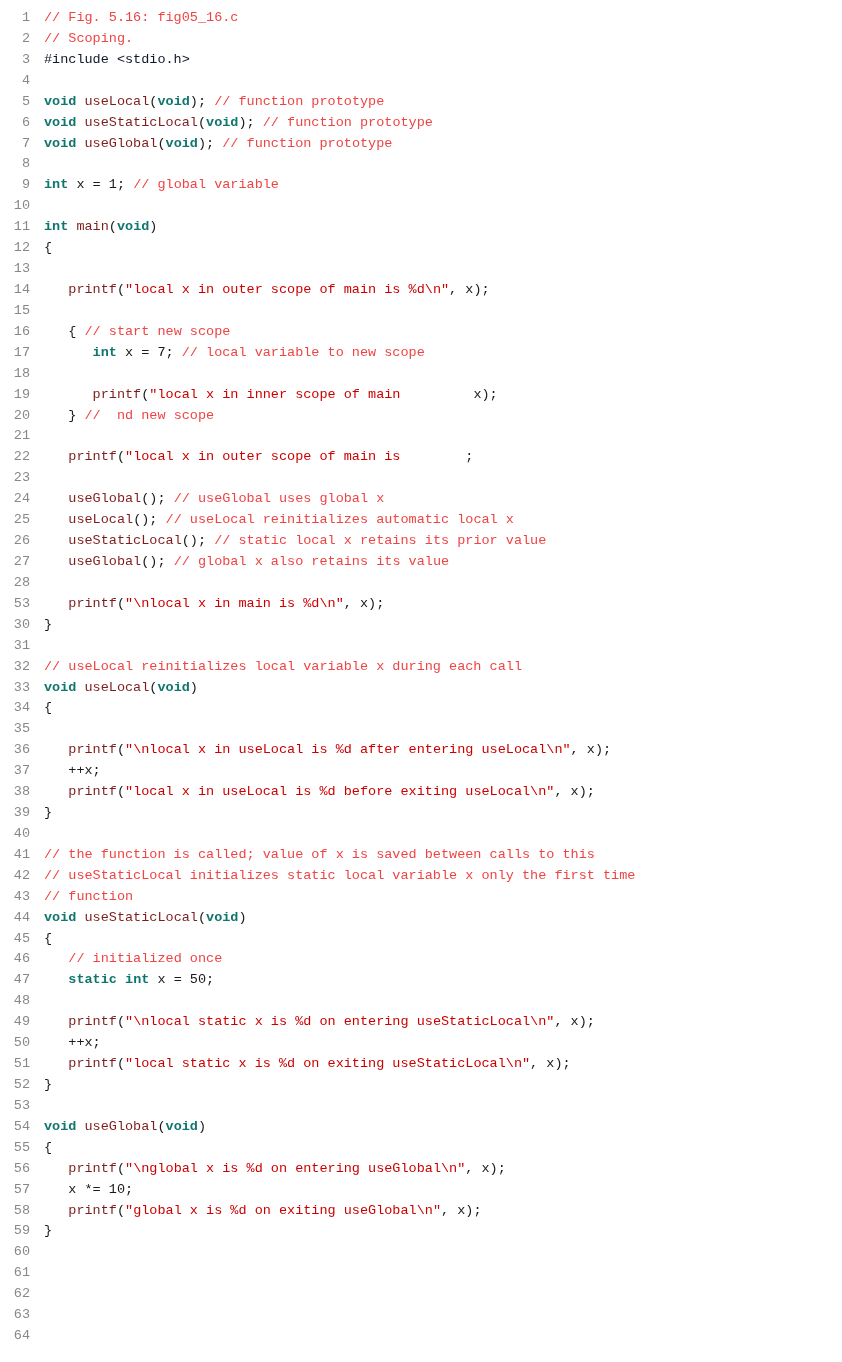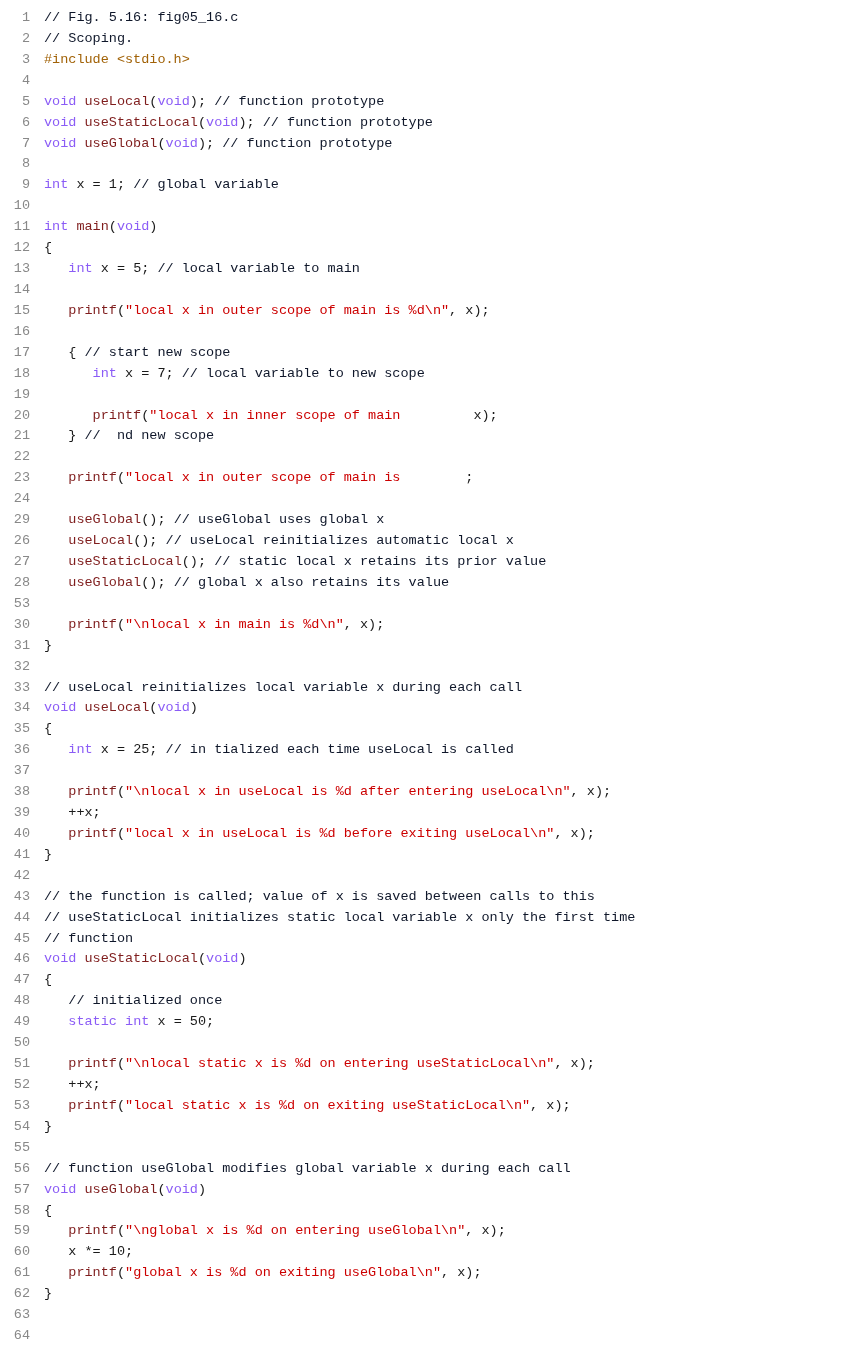--- a/index.html
+++ b/index.html
@@ -31,24 +31,24 @@
     .code-content {
       flex: 1;
       padding: 0 8px;
       overflow: visible;
     }
     .code-content div {
       white-space: pre;
       height: 1.55em;
       line-height: 1.55;
     }
-    .kw { color: #8b5cf6; font-weight: normal; } 
+    .kw { color: #0f766e; font-weight: bold; } 
     .fn { color: #7f1d1d; } 
-    .cm { color: #0f172a; } 
-    .pp { color: #a16207; } 
+    .cm { color: #ef4444; } 
+    .pp { color: #0f172a; } 
     .str { color: #cc0000; }
   </style>
 </head>
 <body>
 
 <div class="code-container">
   <div class="line-numbers" id="lineNums">
       <div>1</div>
       <div>2</div>
       <div>3</div>
@@ -66,21 +66,21 @@
       <div>15</div>
       <div>16</div>
       <div>17</div>
       <div>18</div>
       <div>19</div>
       <div>20</div>
       <div>21</div>
       <div>22</div>
       <div>23</div>
       <div>24</div>
-      <div>29</div>
+      <div>25</div>
       <div>26</div>
       <div>27</div>
       <div>28</div>
       <div>53</div>
       <div>30</div>
       <div>31</div>
       <div>32</div>
       <div>33</div>
       <div>34</div>
       <div>35</div>
@@ -120,21 +120,20 @@
       <div><span class="pp">#include &lt;stdio.h&gt;</span></div>
       <div>&nbsp;</div>
       <div><span class="kw">void</span> <span class="fn">useLocal</span>(<span class="kw">void</span>); <span class="cm">// function prototype</span></div>
       <div><span class="kw">void</span> <span class="fn">useStaticLocal</span>(<span class="kw">void</span>); <span class="cm">// function prototype</span></div>
       <div><span class="kw">void</span> <span class="fn">useGlobal</span>(<span class="kw">void</span>); <span class="cm">// function prototype</span></div>
       <div>&nbsp;</div>
       <div><span class="kw">int</span> x = 1; <span class="cm">// global variable</span></div>
       <div>&nbsp;</div>
       <div><span class="kw">int</span> <span class="fn">main</span>(<span class="kw">void</span>)</div>
       <div>{</div>
-      <div>   <span class="kw">int</span> x = 5; <span class="cm">// local variable to main</span></div>
       <div>&nbsp;</div>
       <div>   <span class="fn">printf</span>(<span class="str">"local x in outer scope of main is %d\n"</span>, x);</div>
       <div>&nbsp;</div>
       <div>   { <span class="cm">// start new scope</span></div>
       <div>      <span class="kw">int</span> x = 7; <span class="cm">// local variable to new scope</span></div>
       <div>&nbsp;</div>
       <div>      <span class="fn">printf</span>(<span class="str">"local x in inner scope of main</span>         x);</div>
       <div>   } <span class="cm">//  nd new scope</span></div>
       <div>&nbsp;</div>
       <div>   <span class="fn">printf</span>(<span class="str">"local x in outer scope of main is</span>        ;</div>
@@ -143,41 +142,39 @@
       <div>   <span class="fn">useLocal</span>(); <span class="cm">// useLocal reinitializes automatic local x</span></div>
       <div>   <span class="fn">useStaticLocal</span>(); <span class="cm">// static local x retains its prior value</span></div>
       <div>   <span class="fn">useGlobal</span>(); <span class="cm">// global x also retains its value</span></div>
       <div>&nbsp;</div>
       <div>   <span class="fn">printf</span>(<span class="str">"\nlocal x in main is %d\n"</span>, x);</div>
       <div>}</div>
       <div>&nbsp;</div>
       <div><span class="cm">// useLocal reinitializes local variable x during each call</span></div>
       <div><span class="kw">void</span> <span class="fn">useLocal</span>(<span class="kw">void</span>)</div>
       <div>{</div>
-      <div>   <span class="kw">int</span> x = 25; <span class="cm">// in tialized each time useLocal is called</span></div>
       <div>&nbsp;</div>
       <div>   <span class="fn">printf</span>(<span class="str">"\nlocal x in useLocal is %d after entering useLocal\n"</span>, x);</div>
       <div>   ++x;</div>
       <div>   <span class="fn">printf</span>(<span class="str">"local x in useLocal is %d before exiting useLocal\n"</span>, x);</div>
       <div>}</div>
       <div>&nbsp;</div>
       <div><span class="cm">// the function is called; value of x is saved between calls to this</span></div>
       <div><span class="cm">// useStaticLocal initializes static local variable x only the first time</span></div>
       <div><span class="cm">// function</span></div>
       <div><span class="kw">void</span> <span class="fn">useStaticLocal</span>(<span class="kw">void</span>)</div>
       <div>{</div>
       <div>   <span class="cm">// initialized once</span></div>
       <div>   <span class="kw">static</span> <span class="kw">int</span> x = 50;</div>
       <div>&nbsp;</div>
       <div>   <span class="fn">printf</span>(<span class="str">"\nlocal static x is %d on entering useStaticLocal\n"</span>, x);</div>
       <div>   ++x;</div>
       <div>   <span class="fn">printf</span>(<span class="str">"local static x is %d on exiting useStaticLocal\n"</span>, x);</div>
       <div>}</div>
       <div>&nbsp;</div>
-      <div><span class="cm">// function useGlobal modifies global variable x during each call</span></div>
       <div><span class="kw">void</span> <span class="fn">useGlobal</span>(<span class="kw">void</span>)</div>
       <div>{</div>
       <div>   <span class="fn">printf</span>(<span class="str">"\nglobal x is %d on entering useGlobal\n"</span>, x);</div>
       <div>   x *= 10;</div>
       <div>   <span class="fn">printf</span>(<span class="str">"global x is %d on exiting useGlobal\n"</span>, x);</div>
       <div>}</div>
     </div>
 </div>
 
 </body></html>

